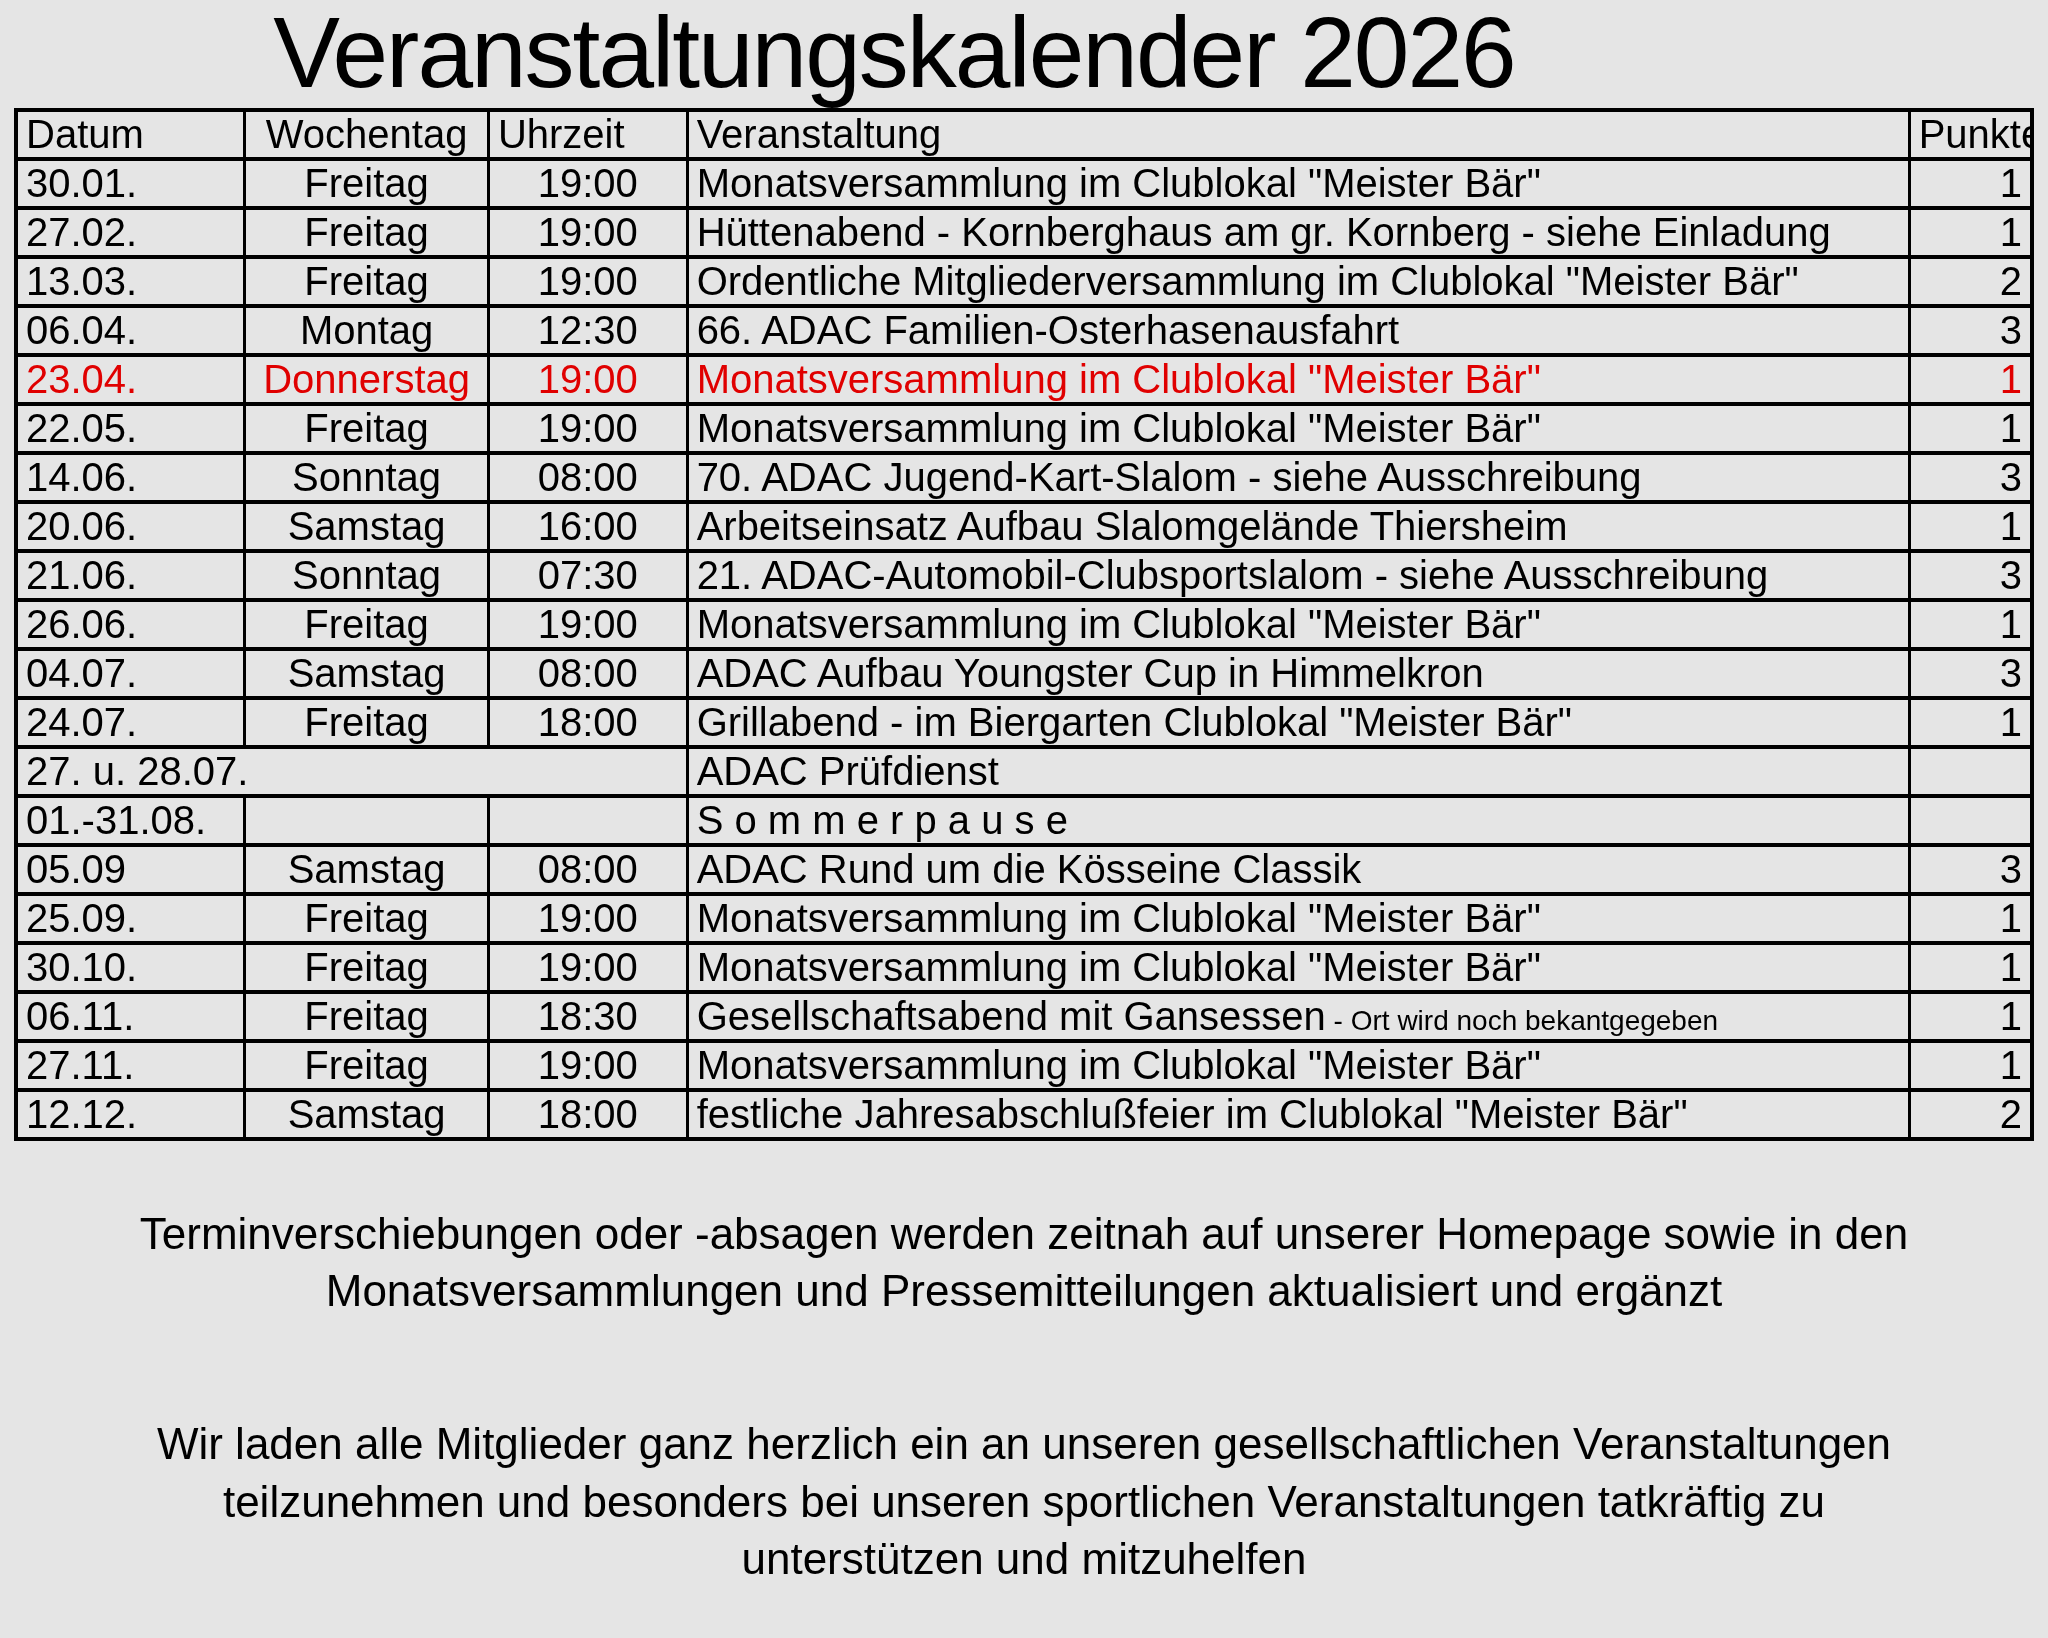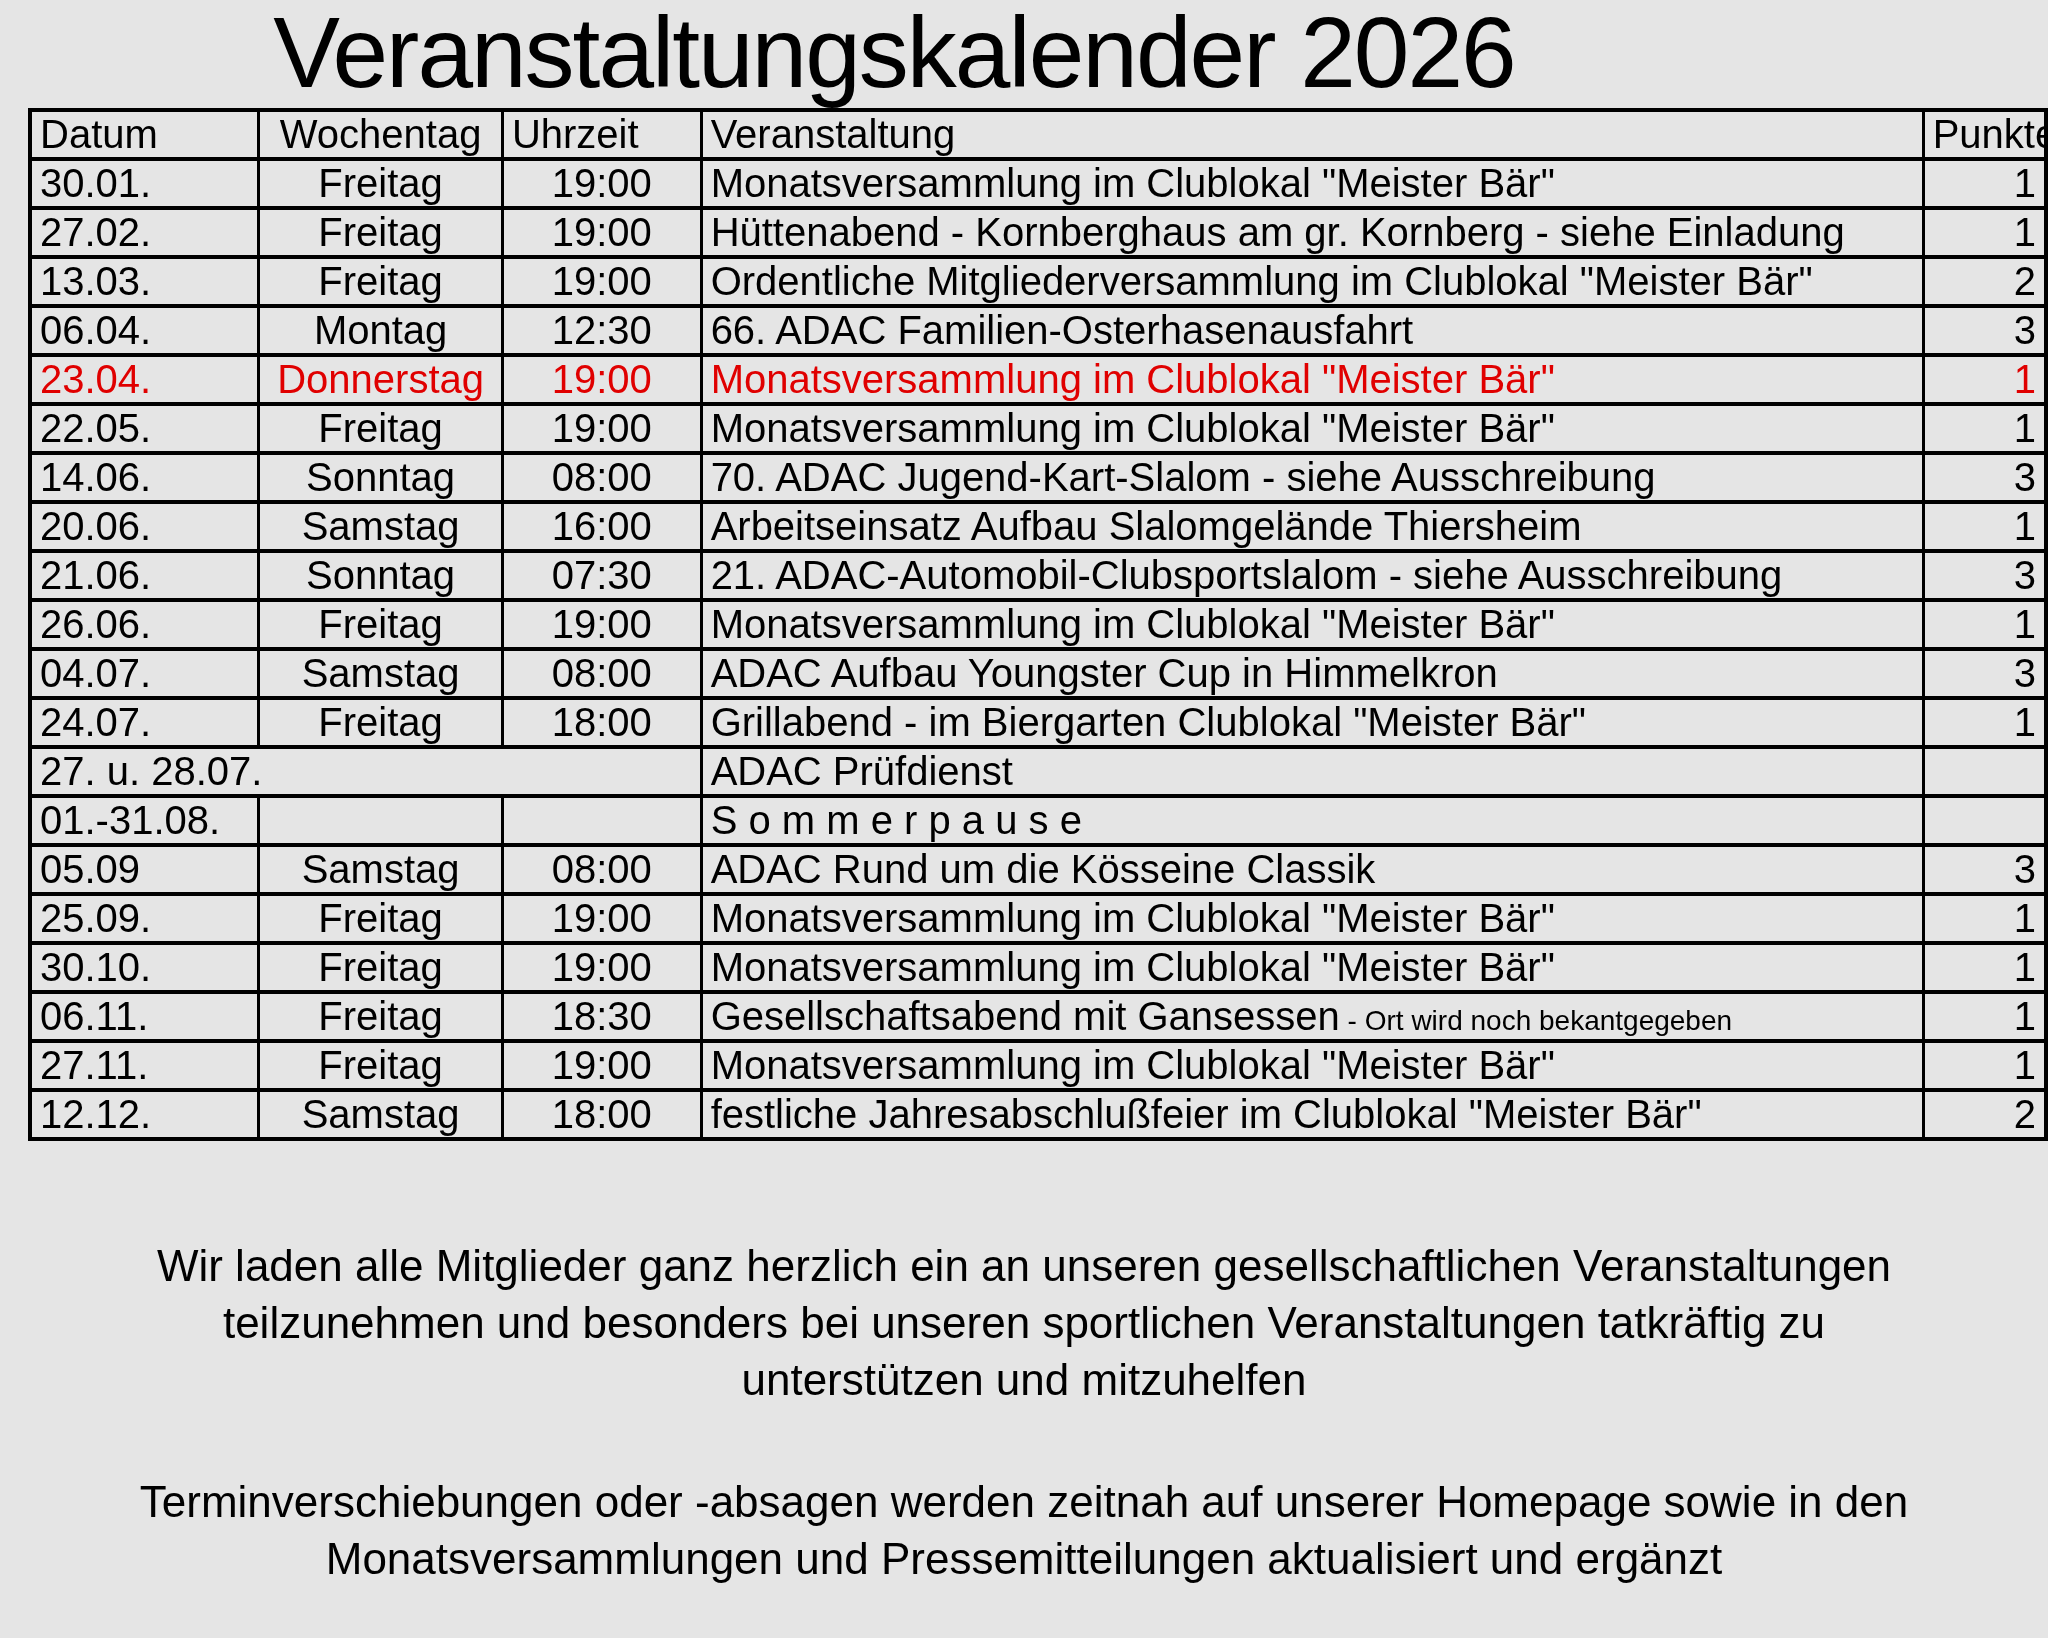--- a/index.html
+++ b/index.html
@@ -20,21 +20,21 @@
     letter-spacing: -2px;
     line-height: 1.0;
     position: relative;
     left: -130px;
     white-space: nowrap;
   }
   table.events {
     border-collapse: collapse;
     table-layout: fixed;
     width: 2020px;
-    margin-left: 28px;
+    margin-left: 14px;
     border: 4px solid #000;
   }
   table.events th, table.events td {
     border-left: 3px solid #000;
     border-right: 3px solid #000;
     border-top: 4px solid #000;
     border-bottom: 4px solid #000;
     font-size: 40px;
     font-weight: normal;
     height: 43px;
@@ -213,19 +213,19 @@
         <tr>
           <td class="col-date">12.12.</td>
           <td class="col-weekday">Samstag</td>
           <td class="col-time">18:00</td>
           <td class="col-event"><span>festliche Jahresabschlußfeier im Clublokal "Meister Bär"</span></td>
           <td class="col-points">2</td>
         </tr>
       </tbody>
   </table>
 
+  <p class="footer-para first">Terminverschiebungen oder -absagen werden zeitnah auf unserer Homepage sowie in den
+Monatsversammlungen und Pressemitteilungen aktualisiert und ergänzt</p>
   <p class="footer-para second">Wir laden alle Mitglieder ganz herzlich ein an unseren gesellschaftlichen Veranstaltungen
 teilzunehmen und besonders bei unseren sportlichen Veranstaltungen tatkräftig zu
 unterstützen und mitzuhelfen</p>
-  <p class="footer-para first">Terminverschiebungen oder -absagen werden zeitnah auf unserer Homepage sowie in den
-Monatsversammlungen und Pressemitteilungen aktualisiert und ergänzt</p>
 
 </div>
 
 </body></html>

